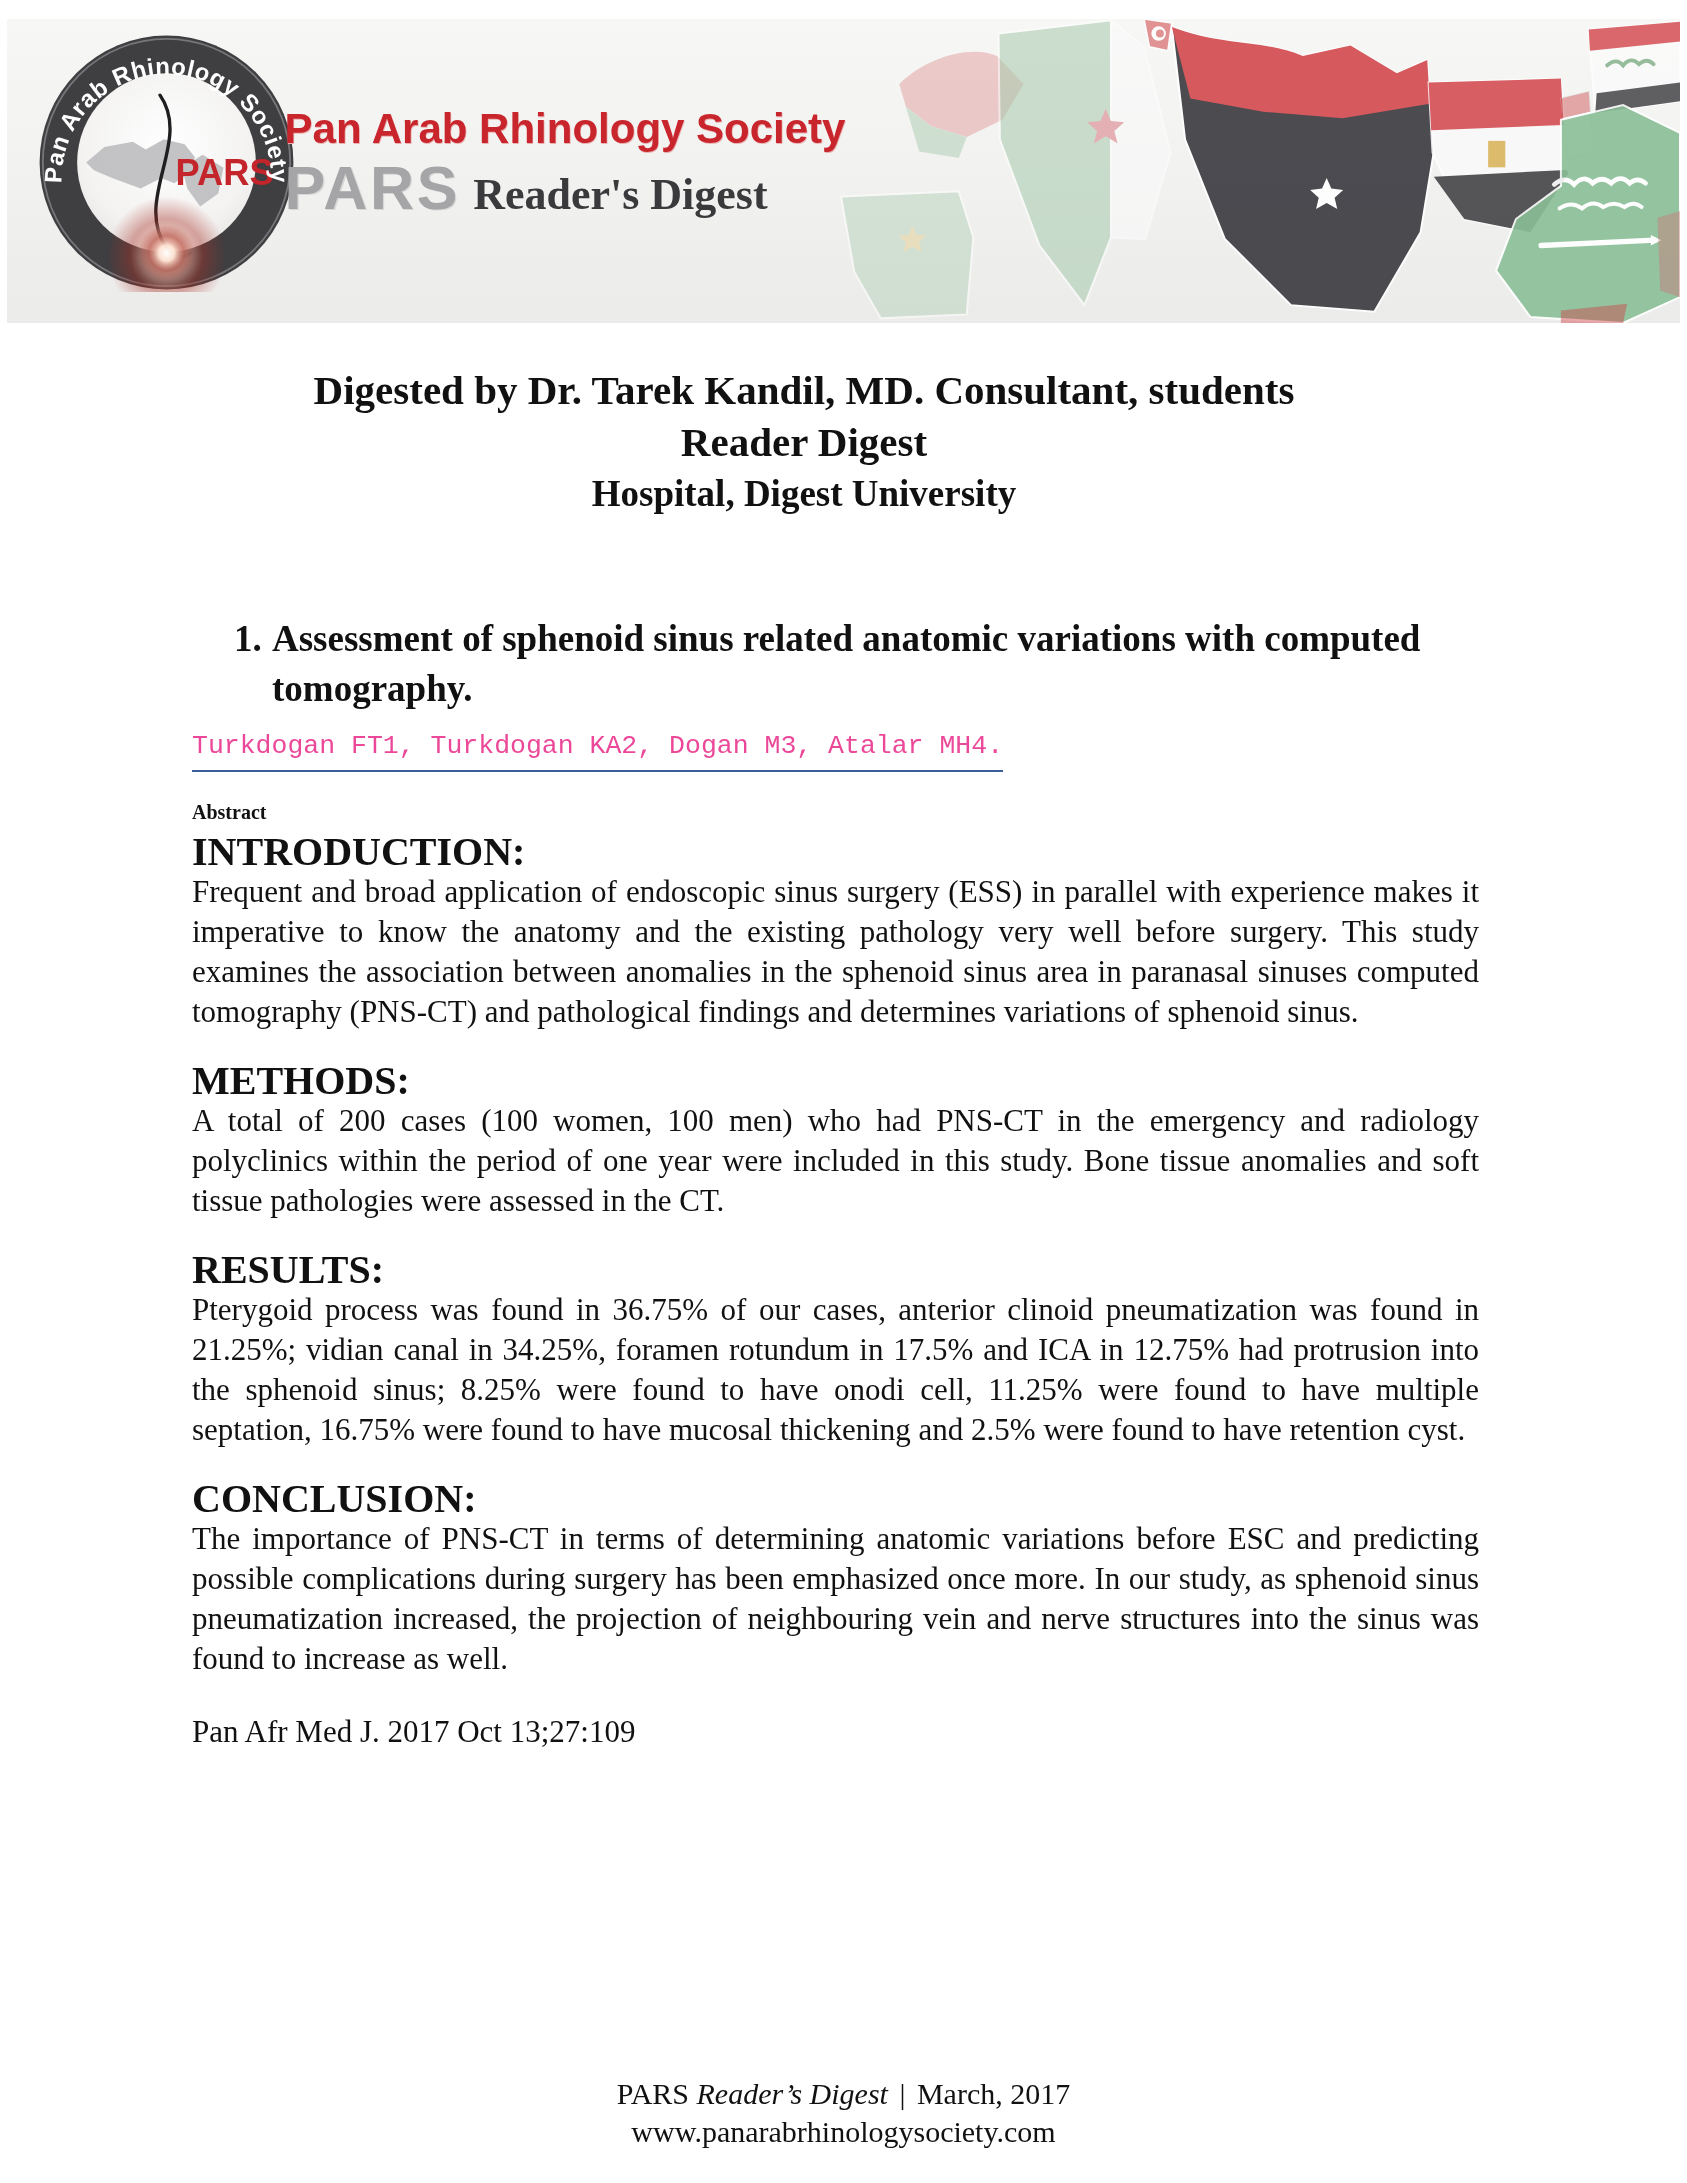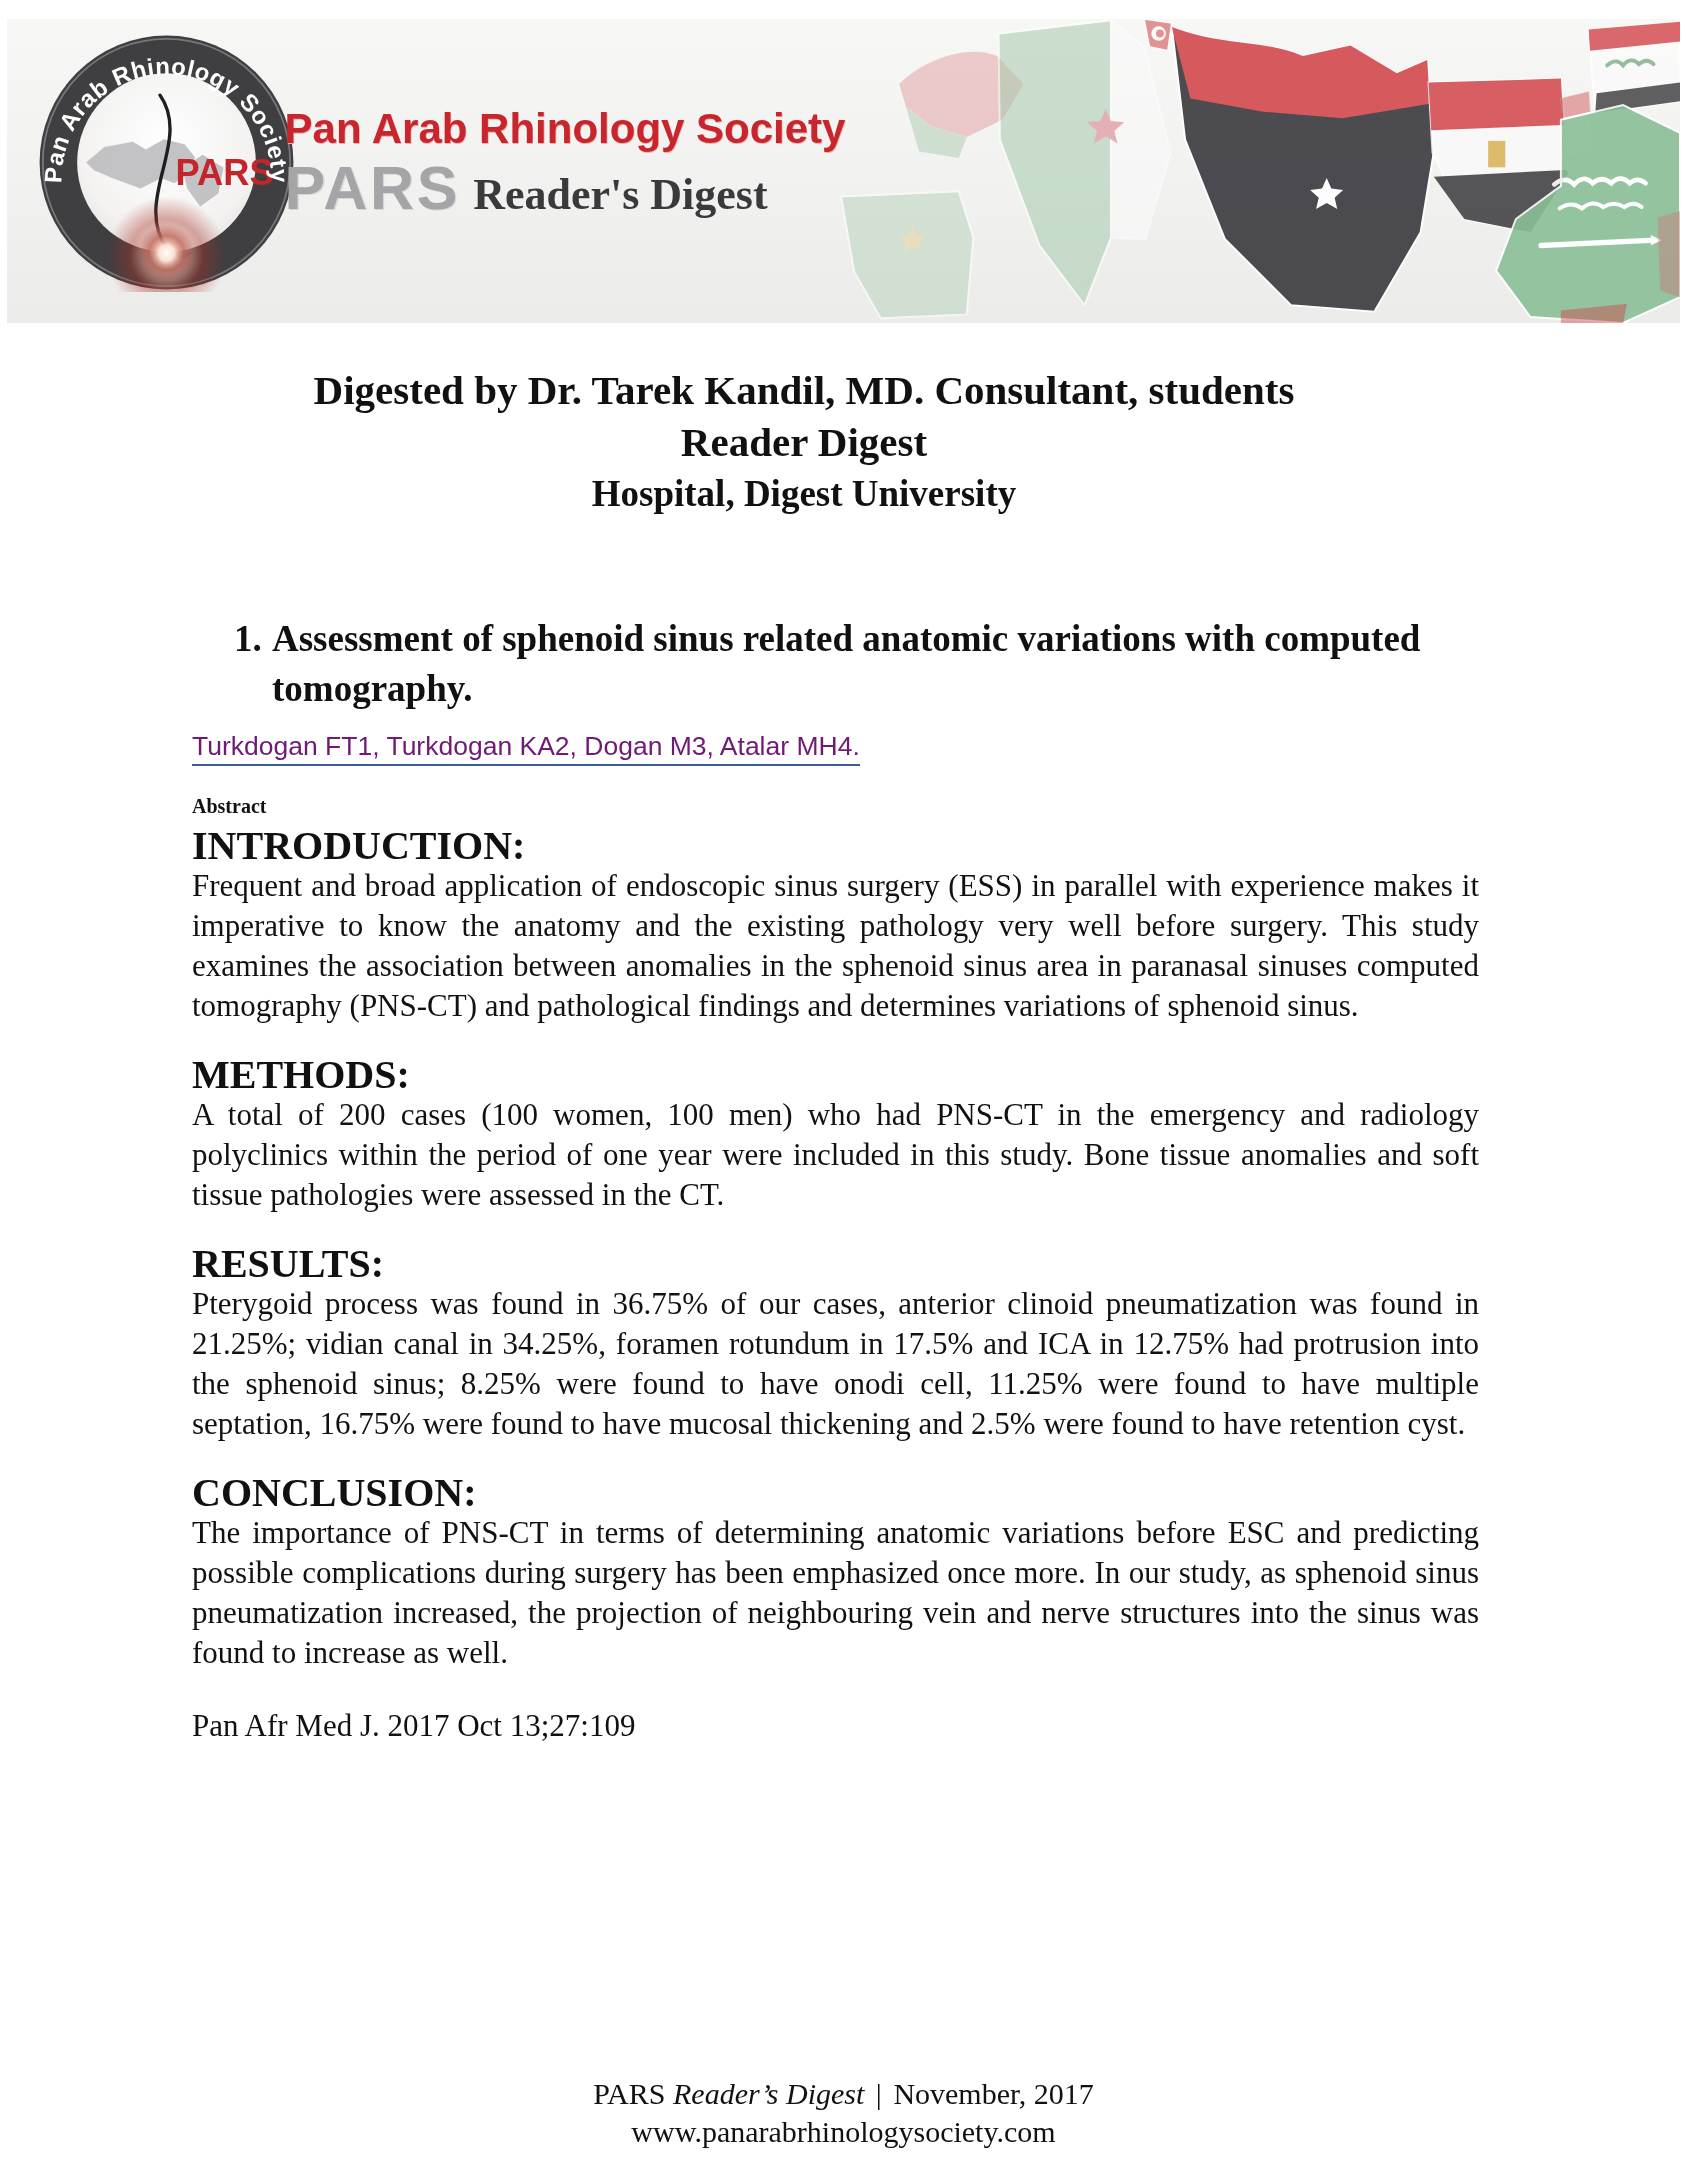--- a/index.html
+++ b/index.html
@@ -47,25 +47,25 @@
   .article-heading{
     margin-top:94px;margin-left:42px;
     display:flex;align-items:flex-start;
     font-weight:bold;font-size:37px;line-height:50px;
   }
   .article-heading .num{width:38px;flex:0 0 38px;}
   .article-heading .htext{flex:1;}
   .authors{margin-top:16px;}
   .authors-link{
     display:inline-block;
-    font-family:Liberation Sans, sans-serif;
+    font-family:Liberation Mono, monospace;
     font-size:26.5px;line-height:32px;
-    color:#701a75;
+    color:#ec4899;
     border-bottom:2.6px solid #3a5f9b;
-    padding-bottom:2px;
+    padding-bottom:8px;
     cursor:pointer;
   }
   .abstract-label{margin-top:20px;font-weight:bold;font-size:20px;line-height:40px;}
   .section{margin-top:0;}
   .section + .section{margin-top:29px;}
   .sec-label{font-weight:bold;font-size:40px;line-height:40px;}
   .sec-text{
     margin:0;font-size:31px;line-height:40px;
     text-align:justify;text-justify:inter-word;
   }
@@ -234,19 +234,19 @@
     </section>
 
     <p class="citation">Pan Afr Med J. 2017 Oct 13;27:109</p>
   </main>
 
   <footer class="footer">
     <div>
       <span>PARS</span>
       <span class="it">Reader’s Digest</span>
       <span class="sep">|</span>
-      <span>November, 2017</span>
+      <span>March, 2017</span>
     </div>
     <div>www.panarabrhinologysociety.com</div>
   </footer>
 
 </div>
 
 
 </body></html>

